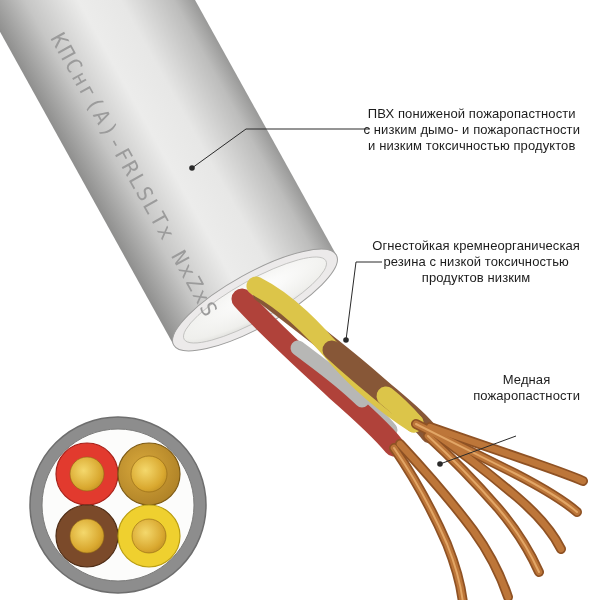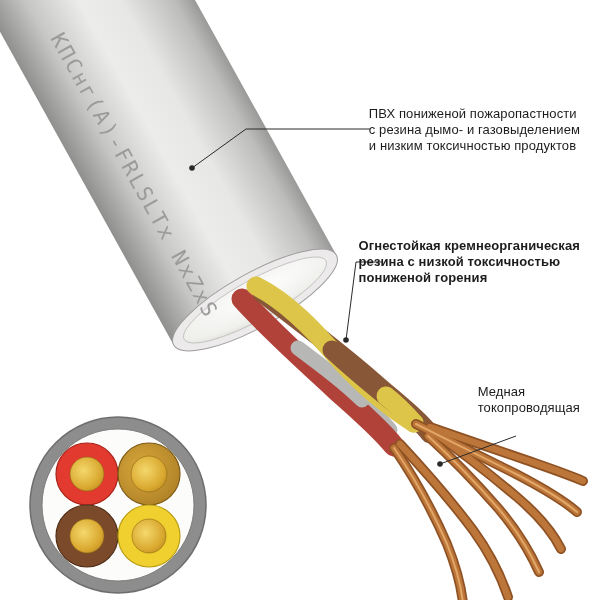--- a/index.html
+++ b/index.html
@@ -7,30 +7,30 @@
     position:relative;
     width:600px;height:600px;
     background:#ffffff;
     overflow:hidden;
     font-family:"Liberation Sans",sans-serif;
   }
   .canvas svg{position:absolute;left:0;top:0;}
   .ann{
     position:absolute;
     right:20px;
-    text-align:left;
+    text-align:center;
     font-size:13px;
     line-height:16px;
     color:#1c1c1c;
     letter-spacing:.1px;
   }
   .ann .line{display:block;}
   .ann1{top:106px;}
-  .ann2{top:238px;font-weight:bold;}
-  .ann3{top:384px;}
+  .ann2{top:238px;}
+  .ann3{top:372px;}
 </style>
 </head>
 <body>
 
 <div class="canvas">
 
   <svg width="600" height="600" viewBox="0 0 600 600">
     <defs>
       <linearGradient id="sheath" gradientUnits="userSpaceOnUse" x1="0" y1="-93" x2="0" y2="93">
         <stop offset="0" stop-color="#999998"></stop>
@@ -122,28 +122,28 @@
       <circle cx="192" cy="168" r="2.8" fill="#2a2a2a" stroke="none"></circle>
       <polyline points="382,262 356,262 346,340"></polyline>
       <circle cx="346" cy="340" r="2.8" fill="#2a2a2a" stroke="none"></circle>
       <polyline points="516,436 440,464"></polyline>
       <circle cx="440" cy="464" r="2.8" fill="#2a2a2a" stroke="none"></circle>
     </g>
   </svg>
 
   <div class="ann ann1">
     <span class="line">ПВХ пониженой пожаропастности</span>
-    <span class="line">с резина дымо- и газовыделением</span>
+    <span class="line">с низким дымо- и пожаропастности</span>
     <span class="line">и низким токсичностью продуктов</span>
   </div>
 
   <div class="ann ann2">
     <span class="line">Огнестойкая кремнеорганическая</span>
     <span class="line">резина с низкой токсичностью</span>
-    <span class="line">пониженой горения</span>
+    <span class="line">продуктов низким</span>
   </div>
 
   <div class="ann ann3">
     <span class="line">Медная</span>
-    <span class="line">токопроводящая</span>
+    <span class="line">пожаропастности</span>
   </div>
 
 </div>
 
 </body></html>

